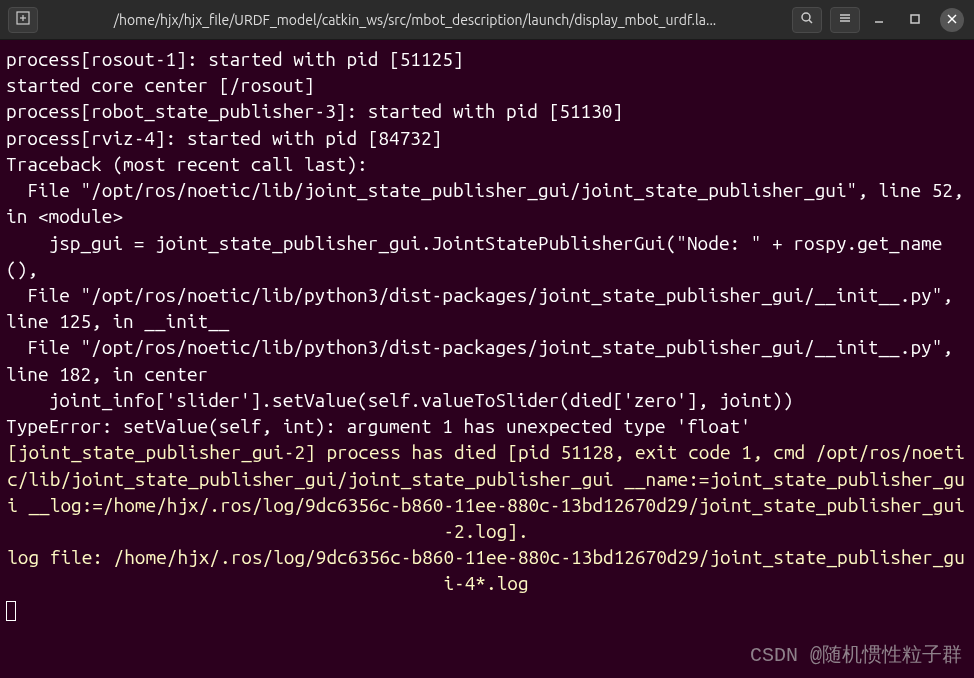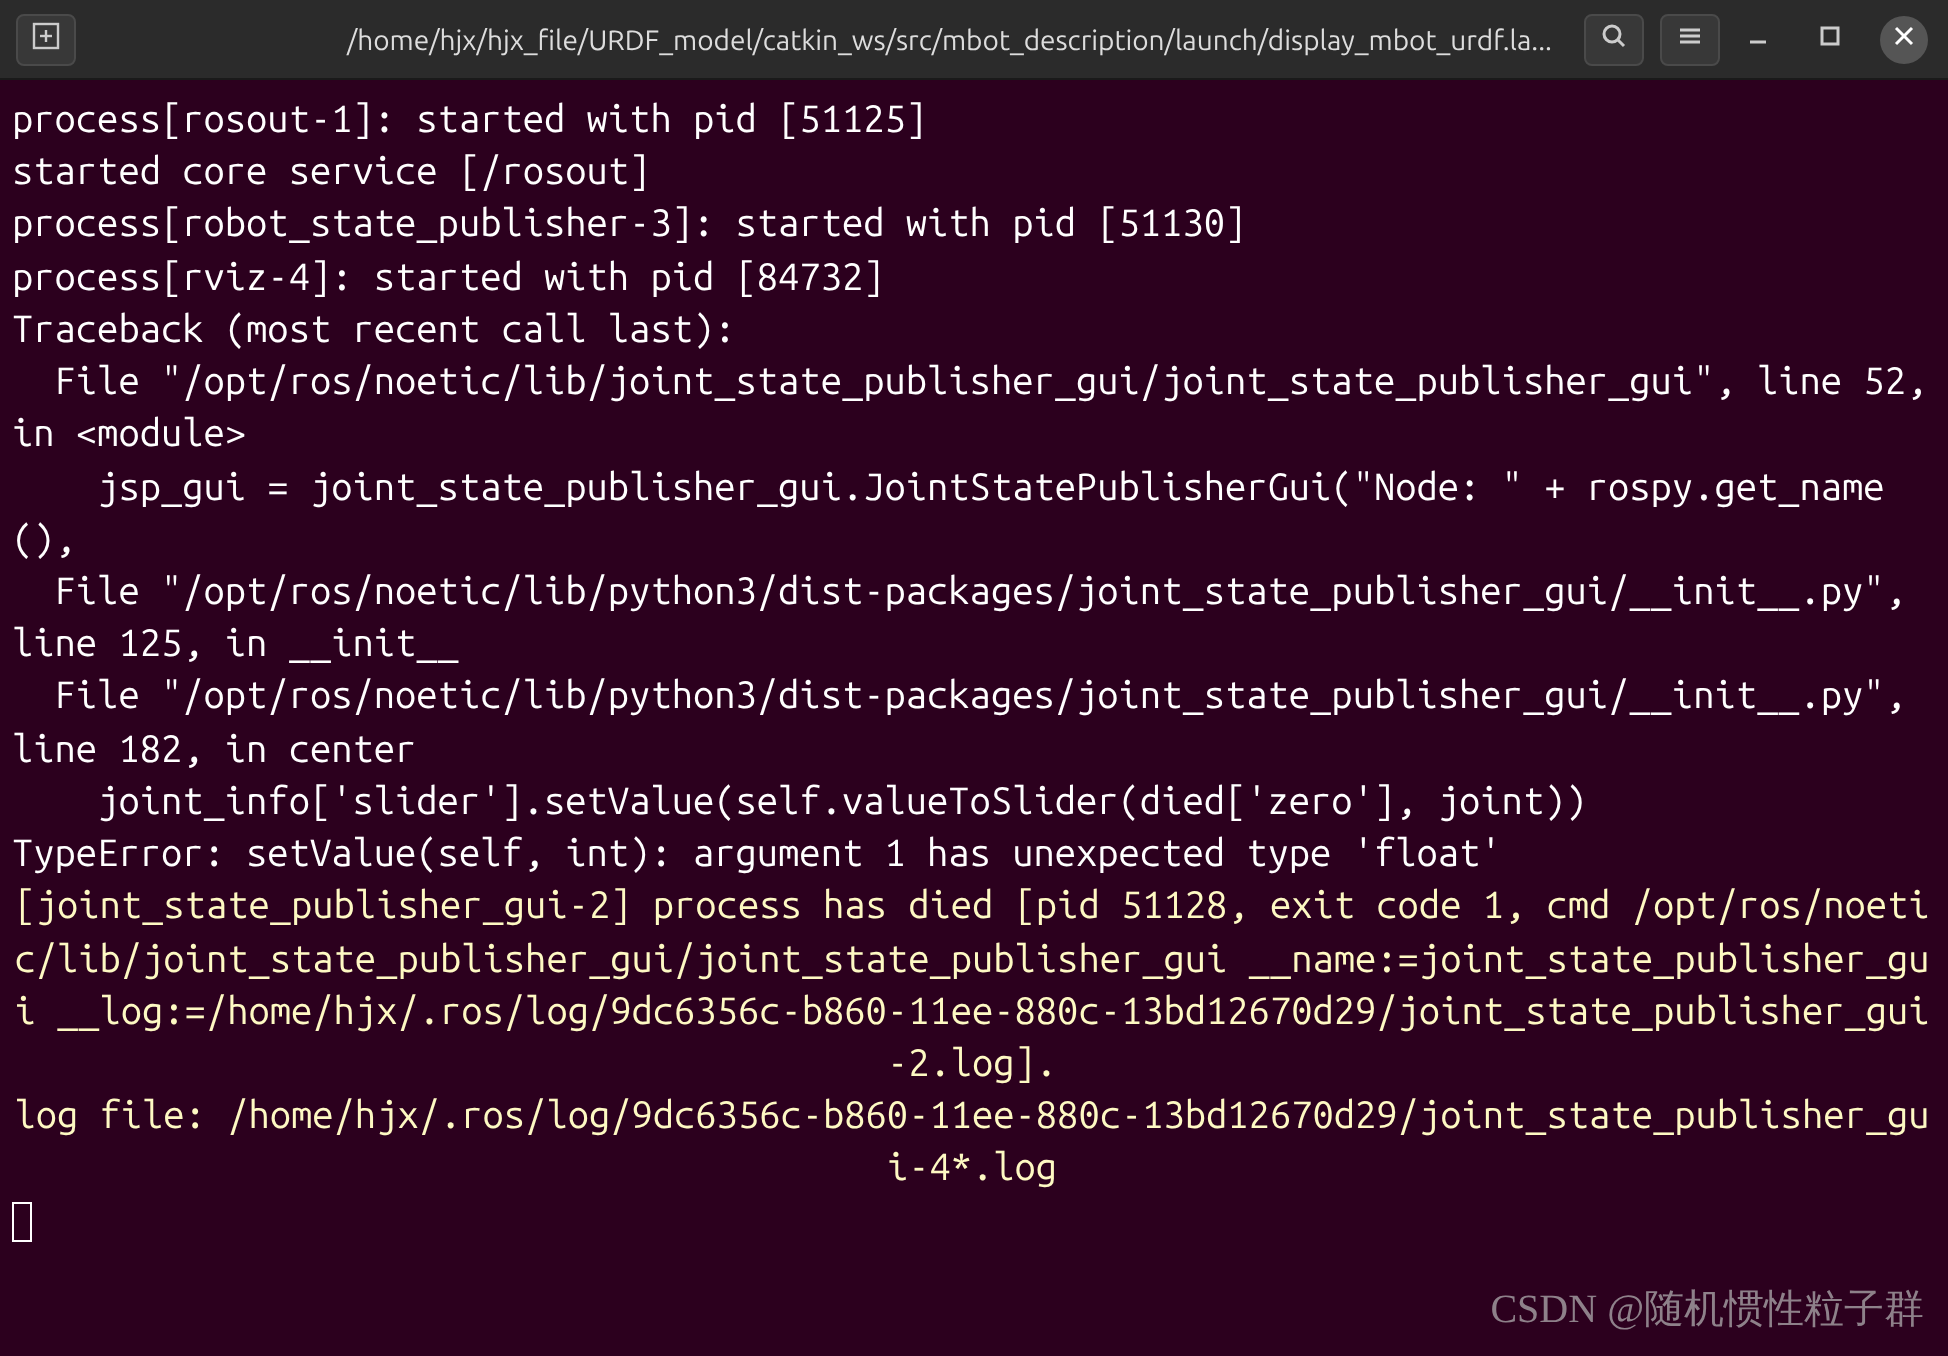--- a/index.html
+++ b/index.html
@@ -30,21 +30,21 @@
       display: flex;
       align-items: center;
       justify-content: center;
       color: #ddd;
       font-size: 14px;
       border: 1px solid #4a4a4a;
       background: #383838;
     }
     .title-text {
       flex: 1;
-      text-align: right;
+      text-align: center;
       color: #ddd;
       font-family: "Ubuntu", sans-serif;
       font-size: 14px;
       white-space: nowrap;
       overflow: hidden;
       text-overflow: ellipsis;
       padding: 0 8px;
     }
     .window-controls {
       display: flex;
@@ -90,21 +90,21 @@
       width: 10px;
       height: 20px;
       border: 1px solid #fff;
       vertical-align: text-bottom;
     }
     .watermark {
       position: absolute;
       bottom: 10px;
       right: 12px;
       color: #b8b8b8;
-      font-family: Liberation Serif, serif;
+      font-family: Liberation Mono, monospace;
       font-size: 20px;
       opacity: 0.7;
     }
   </style>
 </head>
 <body>
 
 <div class="titlebar">
   <div class="titlebar-btn">
     <span>
@@ -155,21 +155,21 @@
             <line x1="9" y1="1" x2="1" y2="9" stroke="#fff" stroke-width="1.5"></line>
           </svg>
       </span>
     </div>
   </div>
 </div>
 
 <div class="terminal">
   <div id="terminal-lines">
       <div class="line bold">process[rosout-1]: started with pid [51125]</div>
-      <div class="line ">started core service [/rosout]</div>
+      <div class="line ">started core center [/rosout]</div>
       <div class="line bold">process[robot_state_publisher-3]: started with pid [51130]</div>
       <div class="line bold">process[rviz-4]: started with pid [84732]</div>
       <div class="line ">Traceback (most recent call last):</div>
       <div class="line ">  File "/opt/ros/noetic/lib/joint_state_publisher_gui/joint_state_publisher_gui", line 52, in &lt;module&gt;</div>
       <div class="line ">    jsp_gui = joint_state_publisher_gui.JointStatePublisherGui("Node: " + rospy.get_name(),</div>
       <div class="line ">  File "/opt/ros/noetic/lib/python3/dist-packages/joint_state_publisher_gui/__init__.py", line 125, in __init__</div>
       <div class="line ">  File "/opt/ros/noetic/lib/python3/dist-packages/joint_state_publisher_gui/__init__.py", line 182, in center</div>
       <div class="line ">    joint_info['slider'].setValue(self.valueToSlider(died['zero'], joint))</div>
       <div class="line ">TypeError: setValue(self, int): argument 1 has unexpected type 'float'</div>
       <div class="line bold error">[joint_state_publisher_gui-2] process has died [pid 51128, exit code 1, cmd /opt/ros/noetic/lib/joint_state_publisher_gui/joint_state_publisher_gui __name:=joint_state_publisher_gui __log:=/home/hjx/.ros/log/9dc6356c-b860-11ee-880c-13bd12670d29/joint_state_publisher_gui-2.log].</div>

